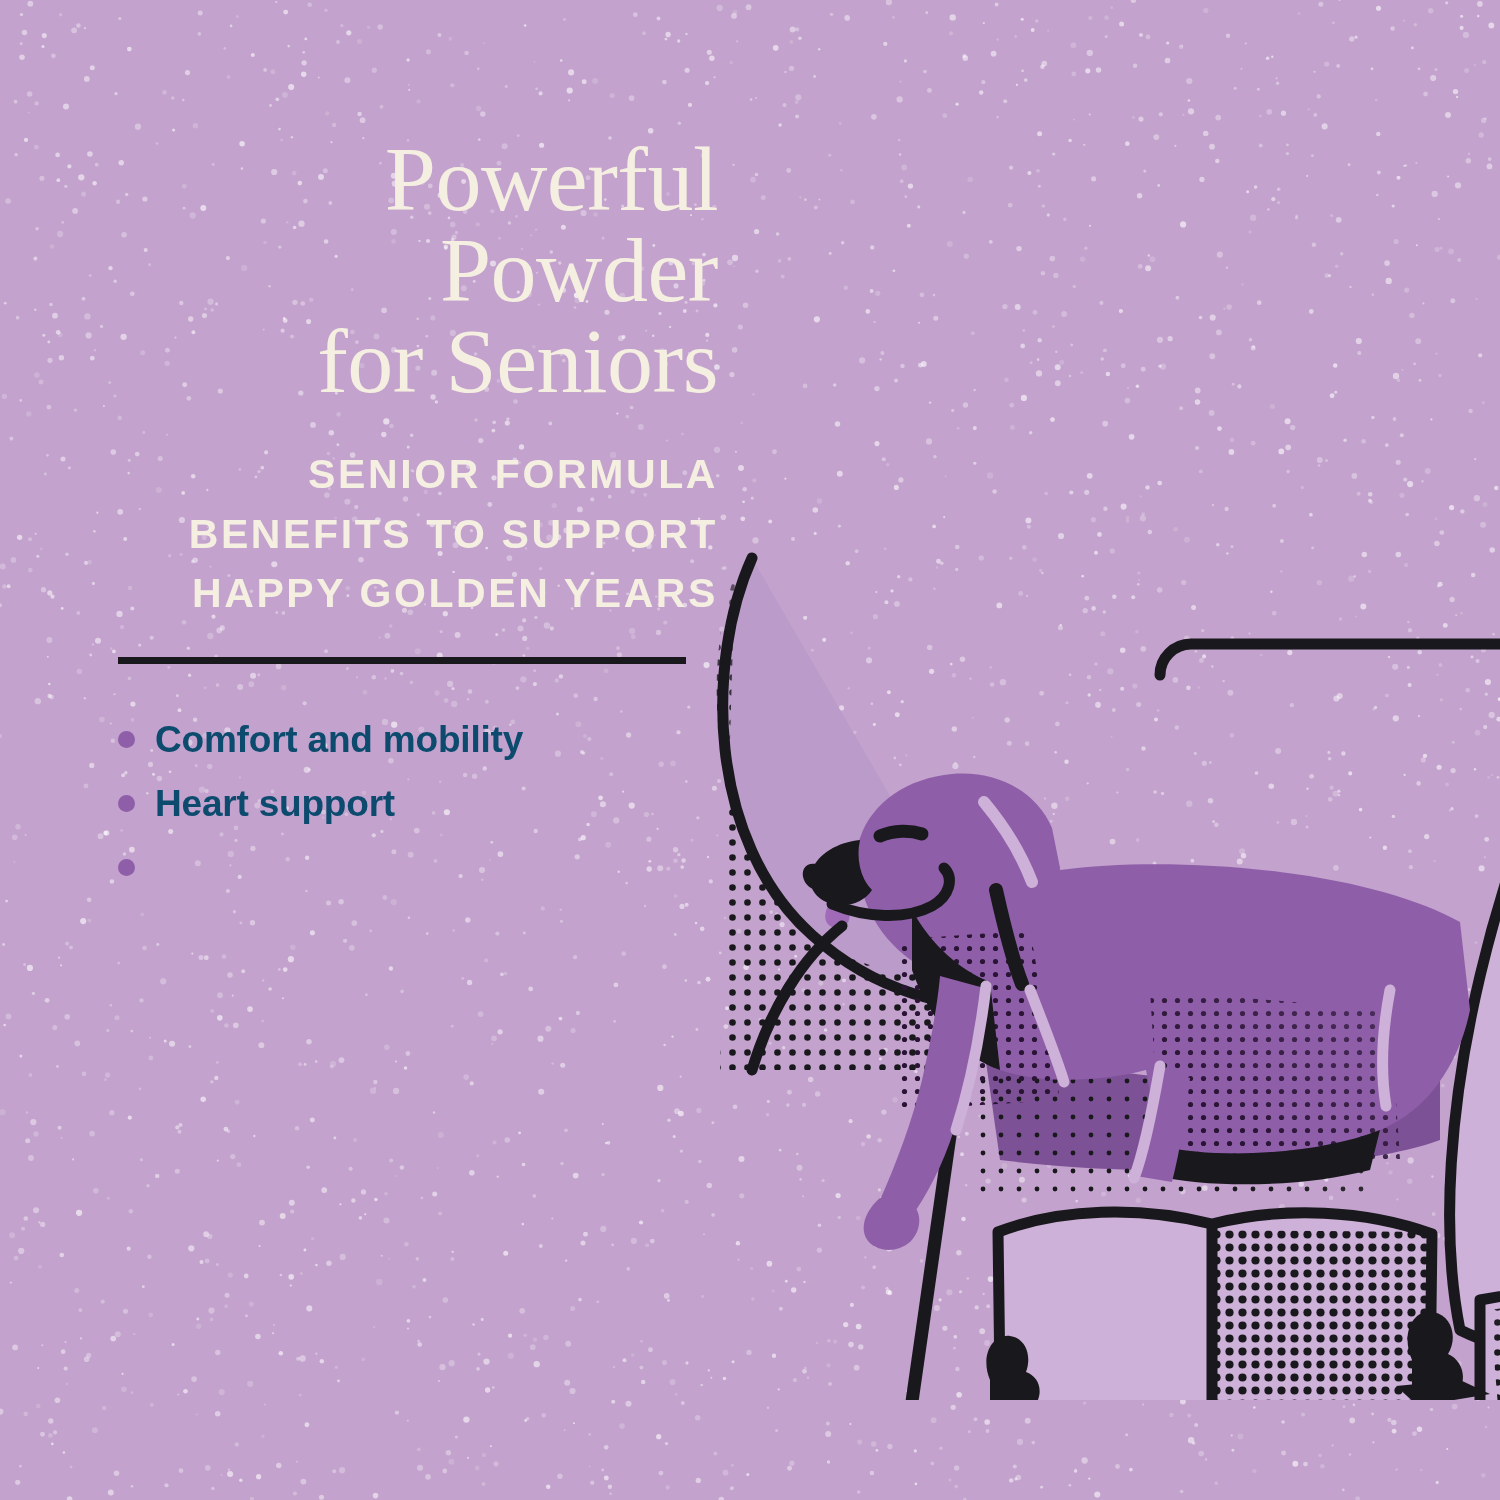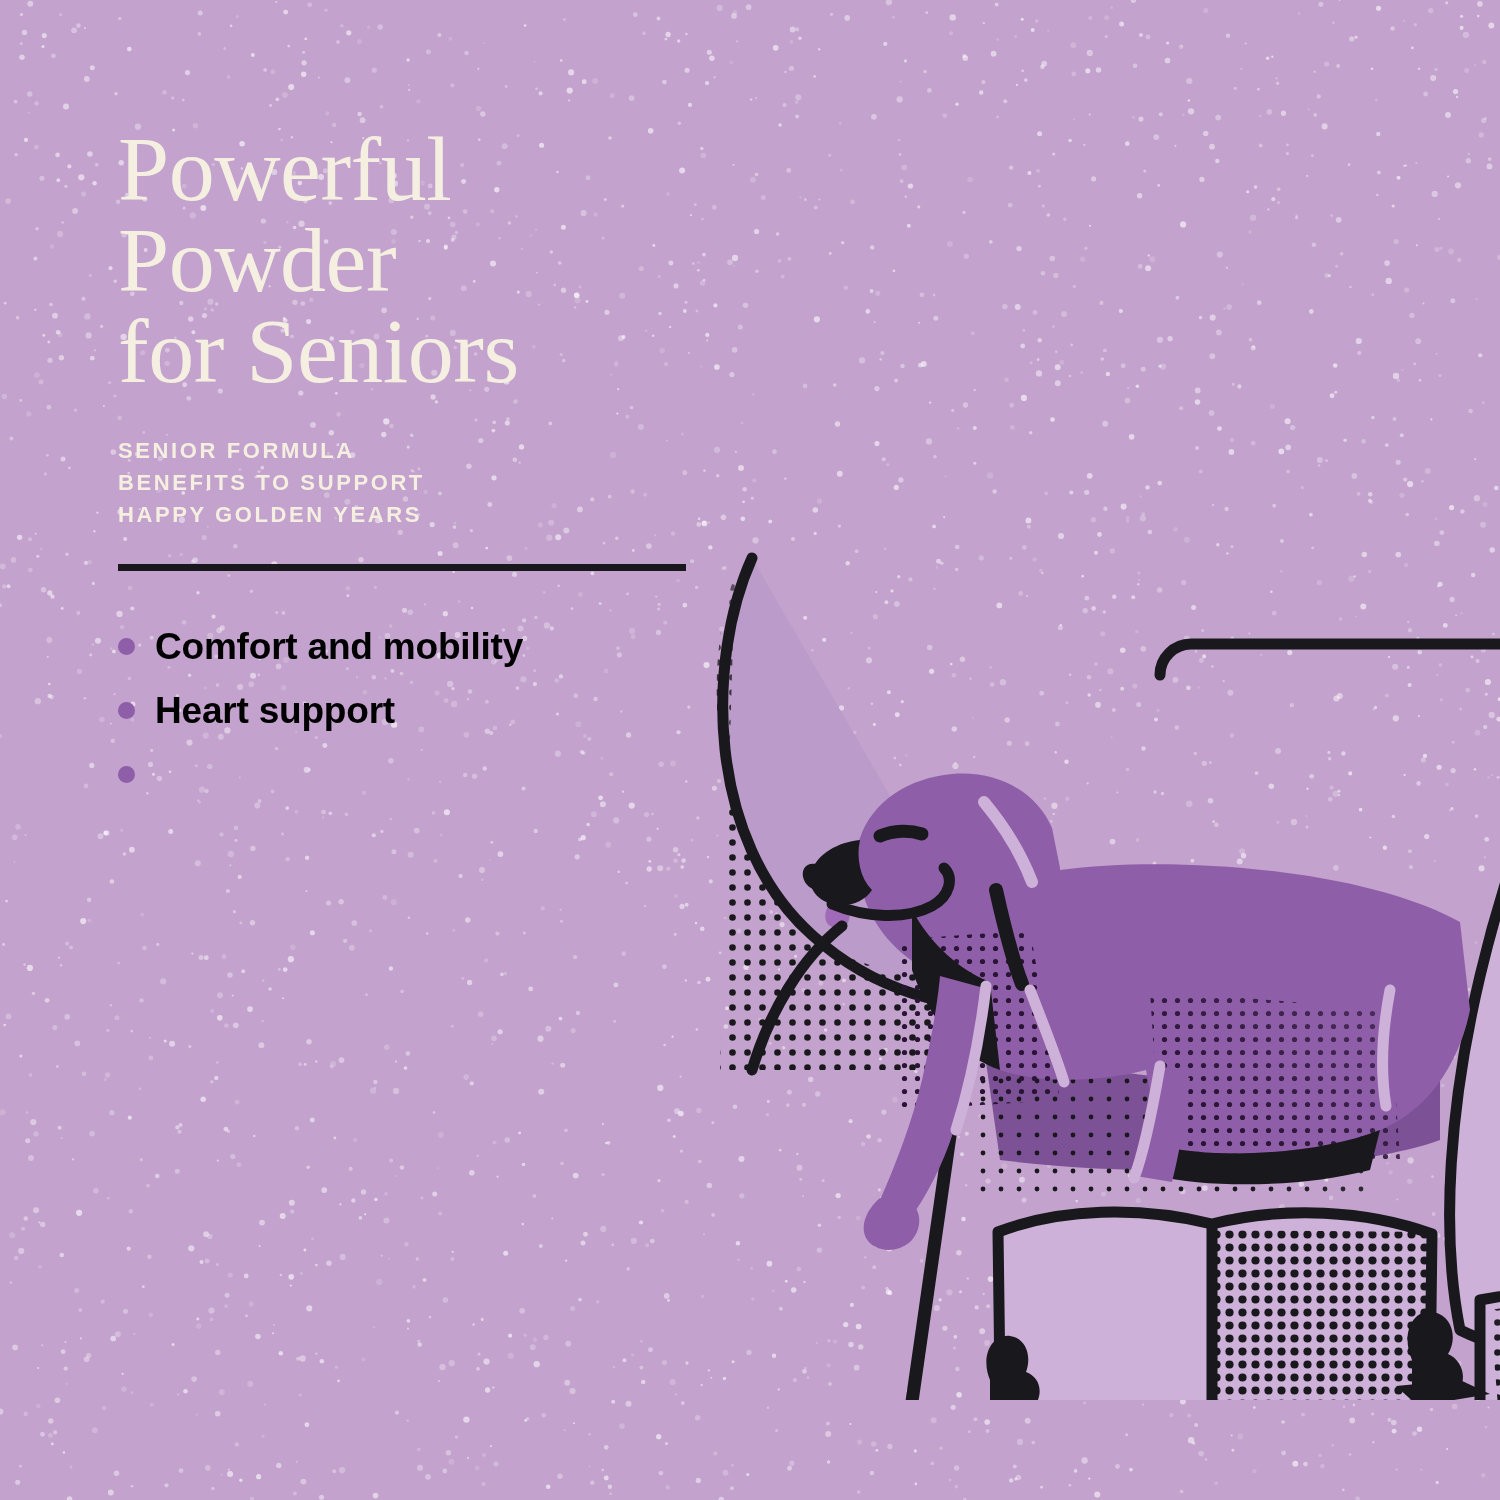--- a/index.html
+++ b/index.html
@@ -10,36 +10,37 @@
     position:relative;
     overflow:hidden;
   }
 
   
   #bg-speckle { position:absolute; inset:0; z-index:0; }
 
   
   .text-col {
     position:absolute;
-    left:118px; top:124px;
+    left:118px; top:134px;
     width:600px;
     z-index:3;
+    text-align:right;
   }
   .headline {
     font-family:"Liberation Serif", serif;
     font-size:92px;
     line-height:0.99;
     color:#f4efe0;
     font-weight:400;
     letter-spacing:-0.5px;
     white-space:pre-line;
   }
   .subhead {
     margin-top:38px;
-    font-size:22px;
+    font-size:41px;
     line-height:1.45;
     font-weight:700;
     color:#f4efe0;
     letter-spacing:2.6px;
     white-space:pre-line;
   }
   .divider {
     margin-top:33px;
     width:568px;
     height:7px;
@@ -48,21 +49,21 @@
   .bullets {
     margin-top:44px;
     list-style:none;
   }
   .bullets li {
     display:flex;
     align-items:center;
     height:64px;
     font-size:37px;
     font-weight:700;
-    color:#000000;
+    color:#0c4a6e;
     letter-spacing:-0.2px;
   }
   .bullets li .dot {
     width:17px; height:17px;
     border-radius:50%;
     background:#8e5fa8;
     margin-right:20px;
     flex:0 0 auto;
   }
 

